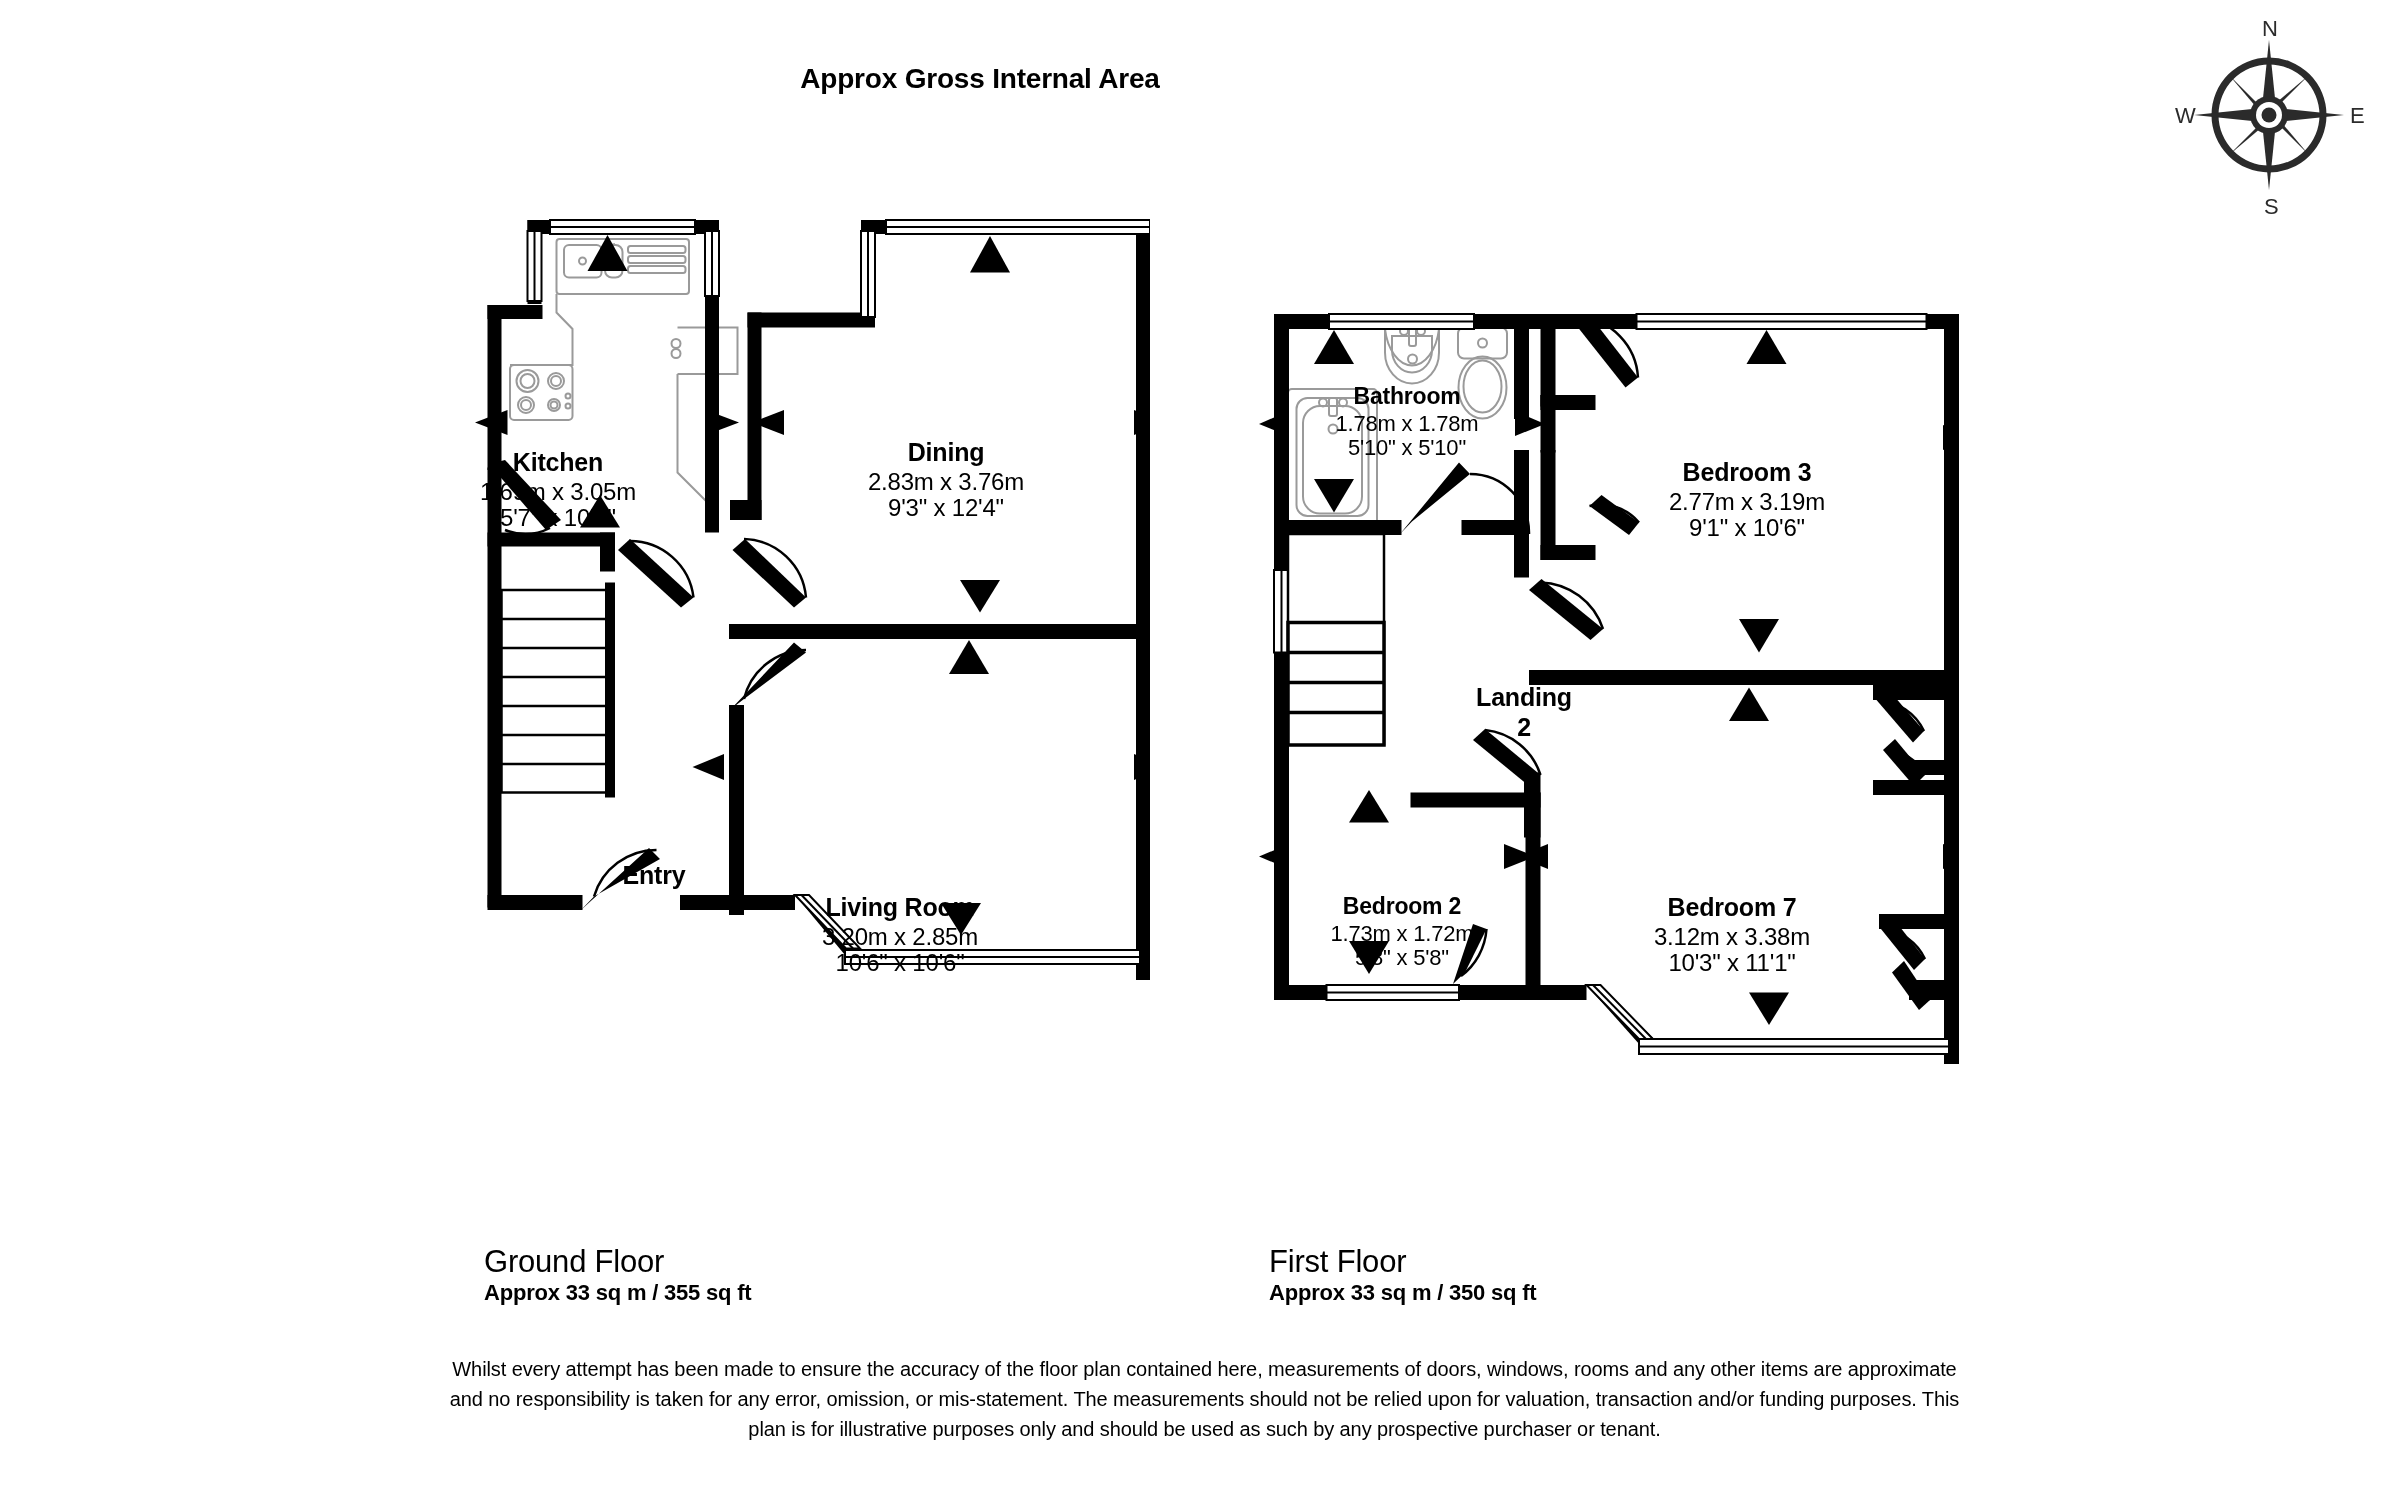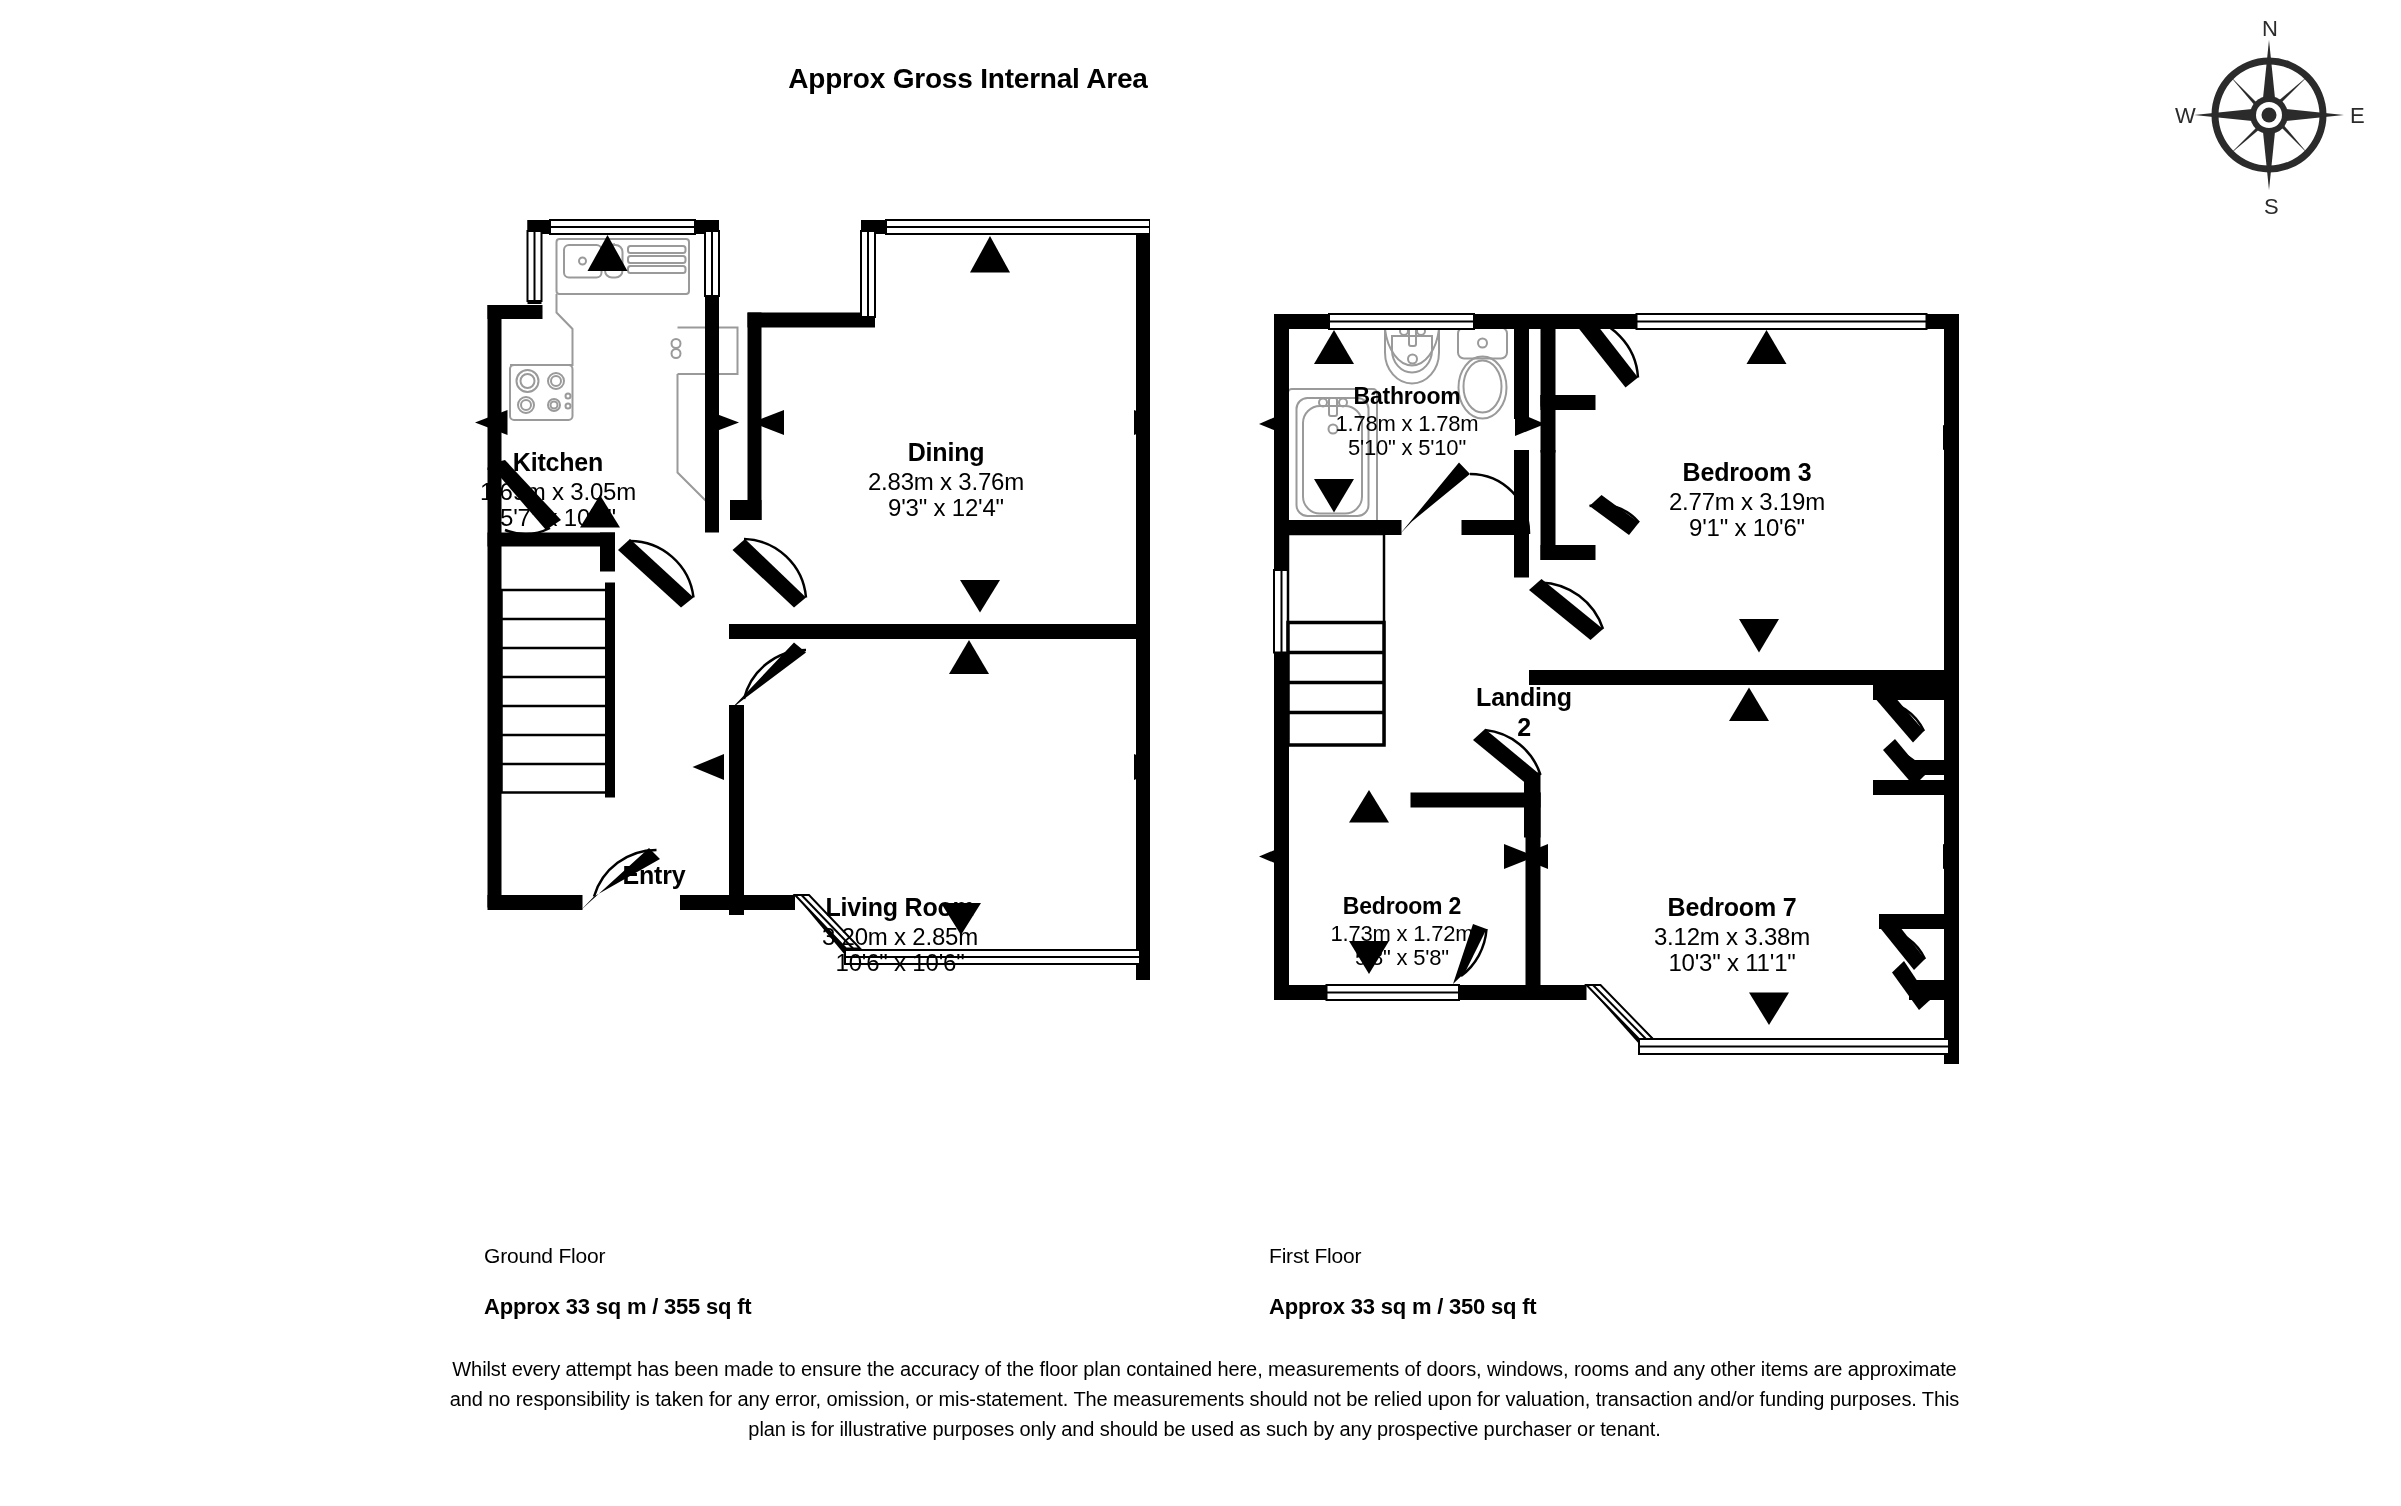--- a/index.html
+++ b/index.html
@@ -10,21 +10,21 @@
     width: 2401px; height: 1507px;
     position: relative;
     font-family: "Liberation Sans", sans-serif;
     color: #000000;
     overflow: hidden;
   }
   .abs { position: absolute; }
 
   
   #header {
-    left: 0; top: 60px; width: 1936px;
+    left: 12px; top: 60px; width: 1936px;
     text-align: center;
   }
   #header .line {
     font-weight: bold;
     font-size: 28px;
     line-height: 37px;
     letter-spacing: -0.2px;
   }
 
   
@@ -63,24 +63,24 @@
     display: block;
     letter-spacing: -0.2px;
     margin-bottom: 2.5px;
   }
   .room.small .name { font-size: 23px; }
   .room.small .dim  { font-size: 22px; text-align: center; }
 
   
   .floor-caption { position: absolute; }
   .floor-caption .title {
-    font-size: 21px;
+    font-size: 31px;
     letter-spacing: -0.2px;
     display: block;
-    margin-bottom: 26px;
+    margin-bottom: 0;
   }
   .floor-caption .sub {
     font-size: 22px;
     font-weight: bold;
     letter-spacing: -0.2px;
     display: block;
   }
 
   
   #disclaimer {

